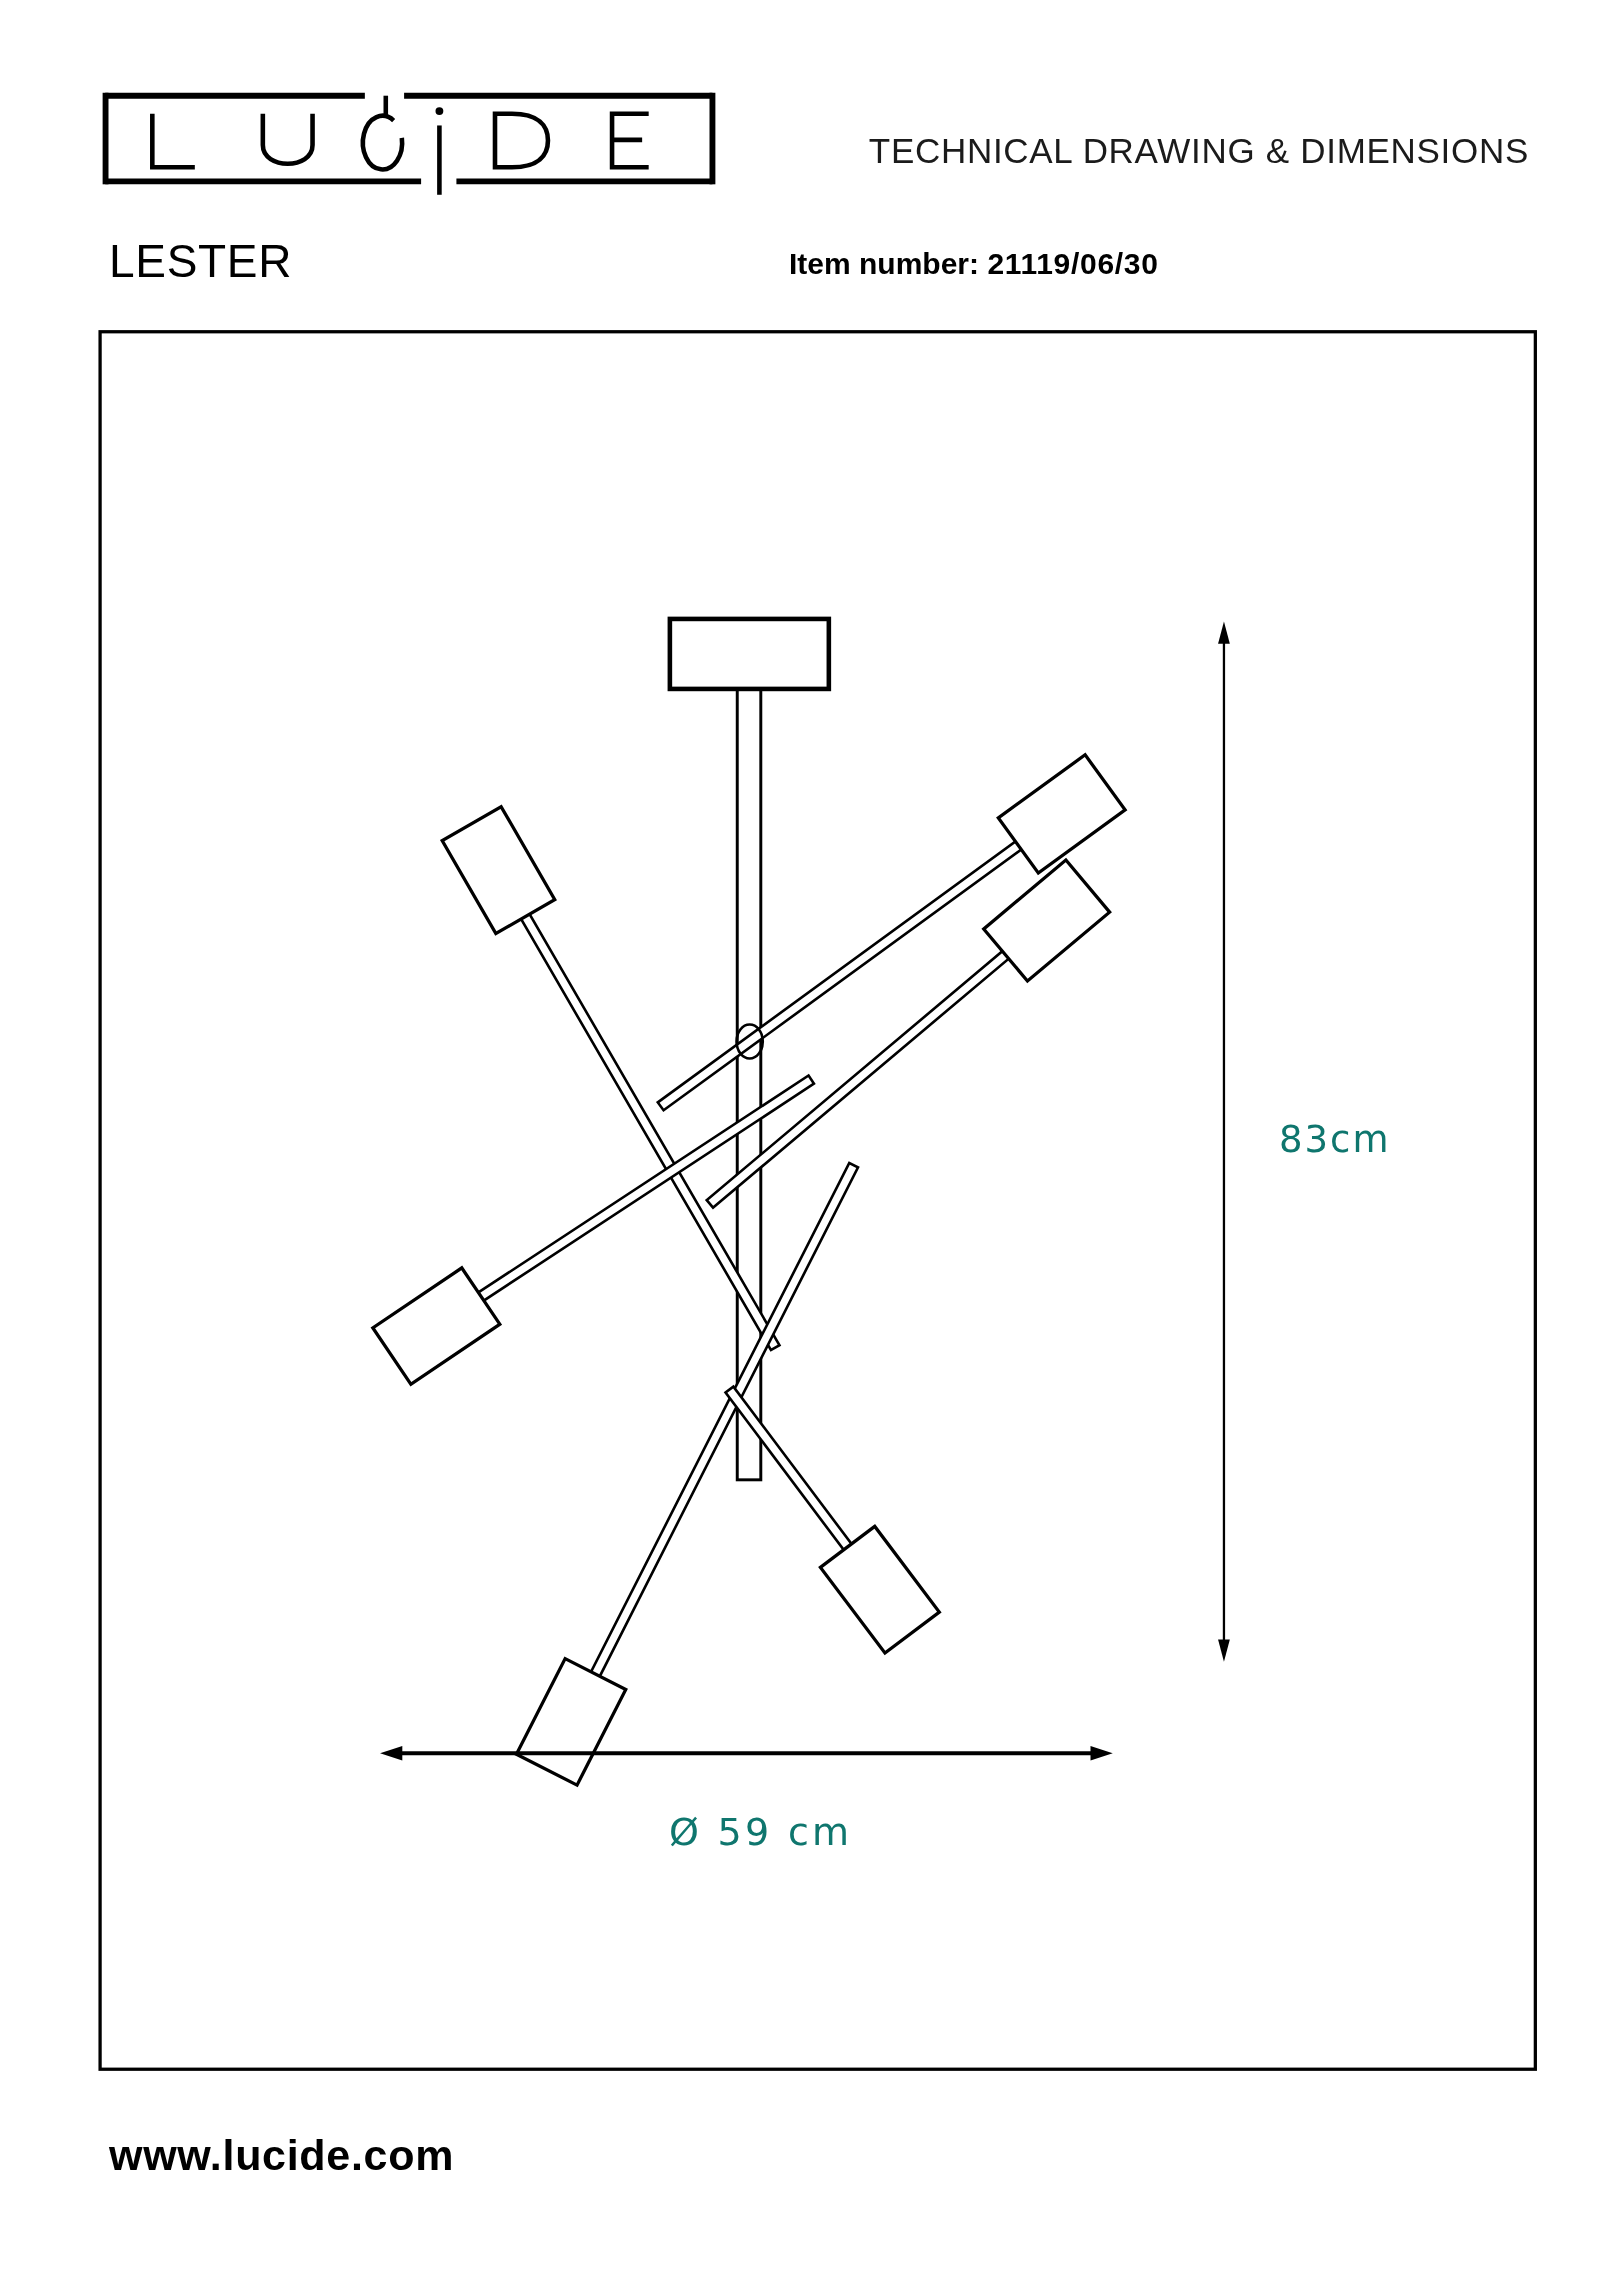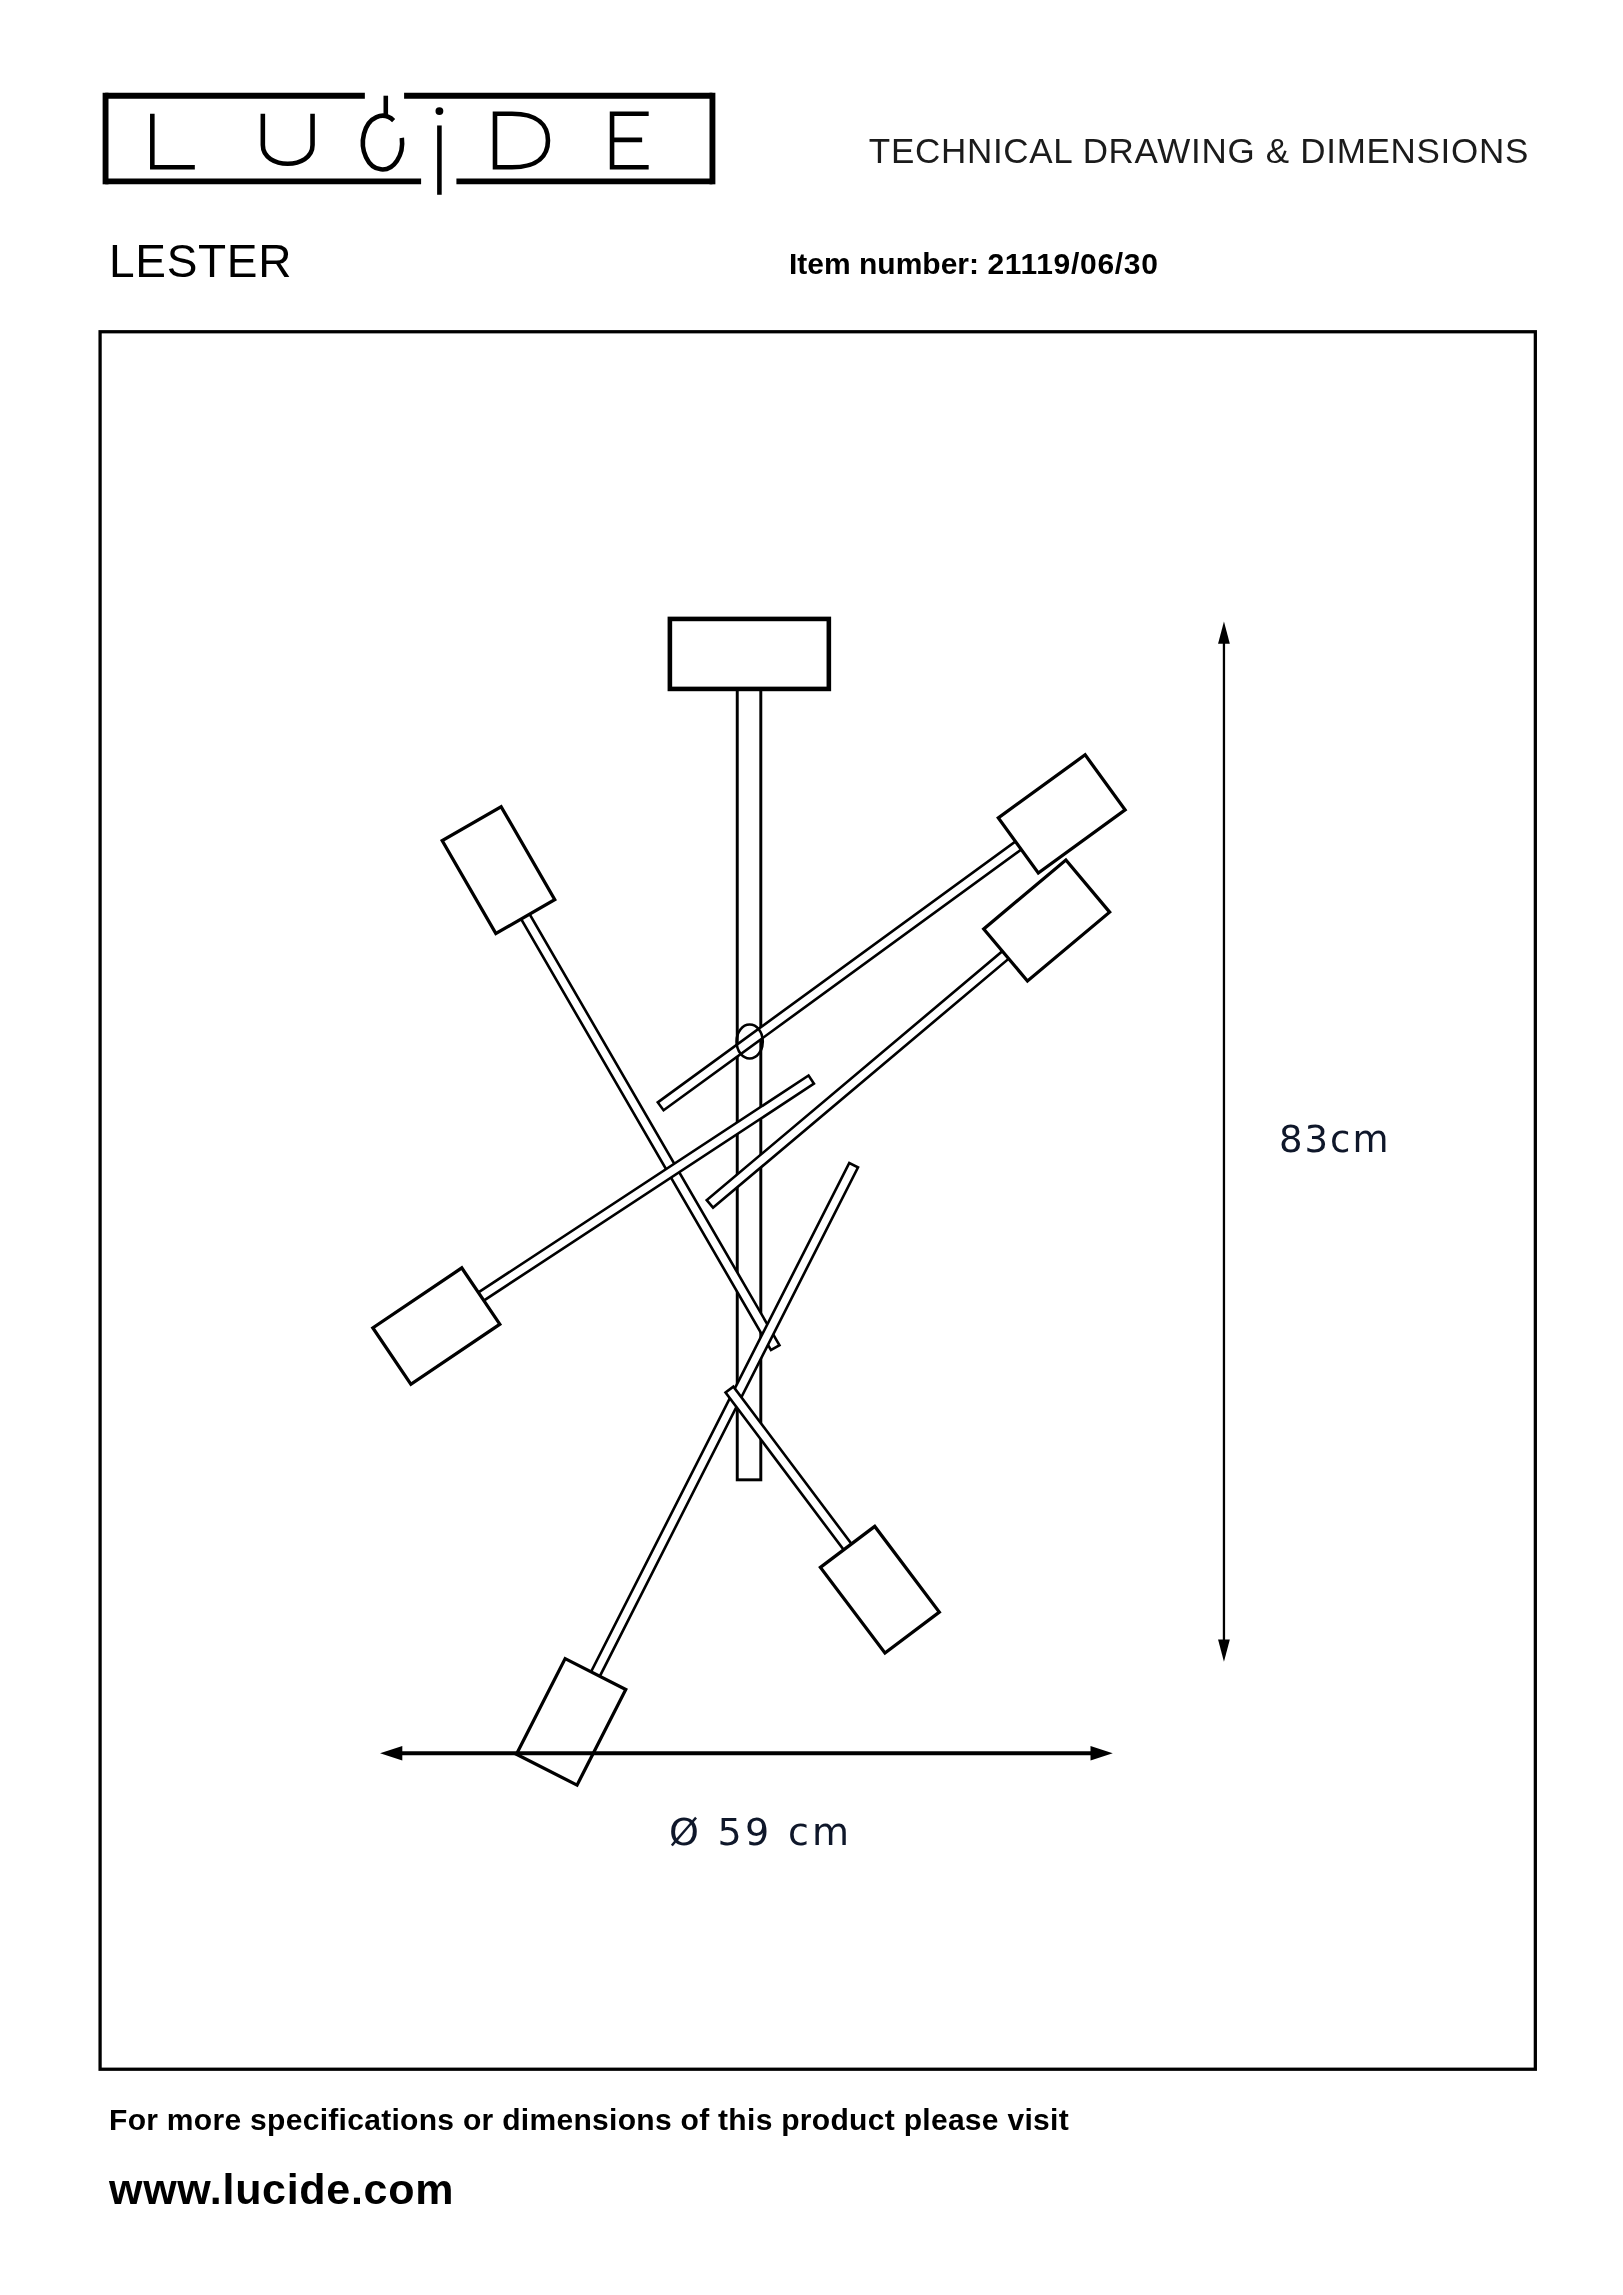--- a/index.html
+++ b/index.html
@@ -7,21 +7,21 @@
        font-family:"Liberation Sans",sans-serif;color:#000;}
   .abs{position:absolute;}
   .doc-title{top:131px;right:94px;font-size:35px;font-weight:400;
              letter-spacing:0.7px;color:#1b1b1b;white-space:nowrap;}
   .product-name{left:109px;top:234px;font-size:46px;font-weight:400;
                 letter-spacing:0.7px;}
   .codes{left:789px;top:242px;font-size:30px;line-height:43px;white-space:nowrap;}
   .codes .lbl{font-weight:700;}
   .codes .val-bold{font-weight:700;letter-spacing:0.7px;}
   .codes .val{font-weight:400;letter-spacing:1.3px;}
-  .dim-label{color:#0f172a;font-family:"DejaVu Sans",sans-serif;
+  .dim-label{color:#0f766e;font-family:"DejaVu Sans",sans-serif;
              font-weight:400;white-space:nowrap;}
   .height-label{left:1279px;top:1118px;font-size:37px;letter-spacing:2px;}
   .diam-label{left:669px;top:1810px;width:222px;text-align:left;
               font-size:38px;letter-spacing:3.3px;}
   .footer{left:109px;top:2103px;font-weight:700;}
   .footer .l1{font-size:30px;letter-spacing:0.3px;}
   .footer .l2{font-size:43px;margin-top:28px;letter-spacing:0.7px;}
   .sr{position:absolute;width:0.7px;height:0.7px;overflow:hidden;clip:rect(0 0 0 0);}
   svg{display:block;}
 </style>
@@ -101,16 +101,15 @@
     <line x1="612" y1="2680" x2="1670" y2="2680" stroke="#000" stroke-width="6"></line>
     <polygon points="581,2680 615,2669 615,2691" fill="#000"></polygon>
     <polygon points="1701,2680 1667,2669 1667,2691" fill="#000"></polygon>
   </g>
 </svg>
 
 <div class="abs dim-label height-label">83cm</div>
 <div class="abs dim-label diam-label">Ø 59 cm</div>
 
 <div class="abs footer">
-  <div class="l1">For more specifications or dimensions of this product please visit</div>
   <div class="l2">www.lucide.com</div>
 </div>
 
 
 </body></html>

